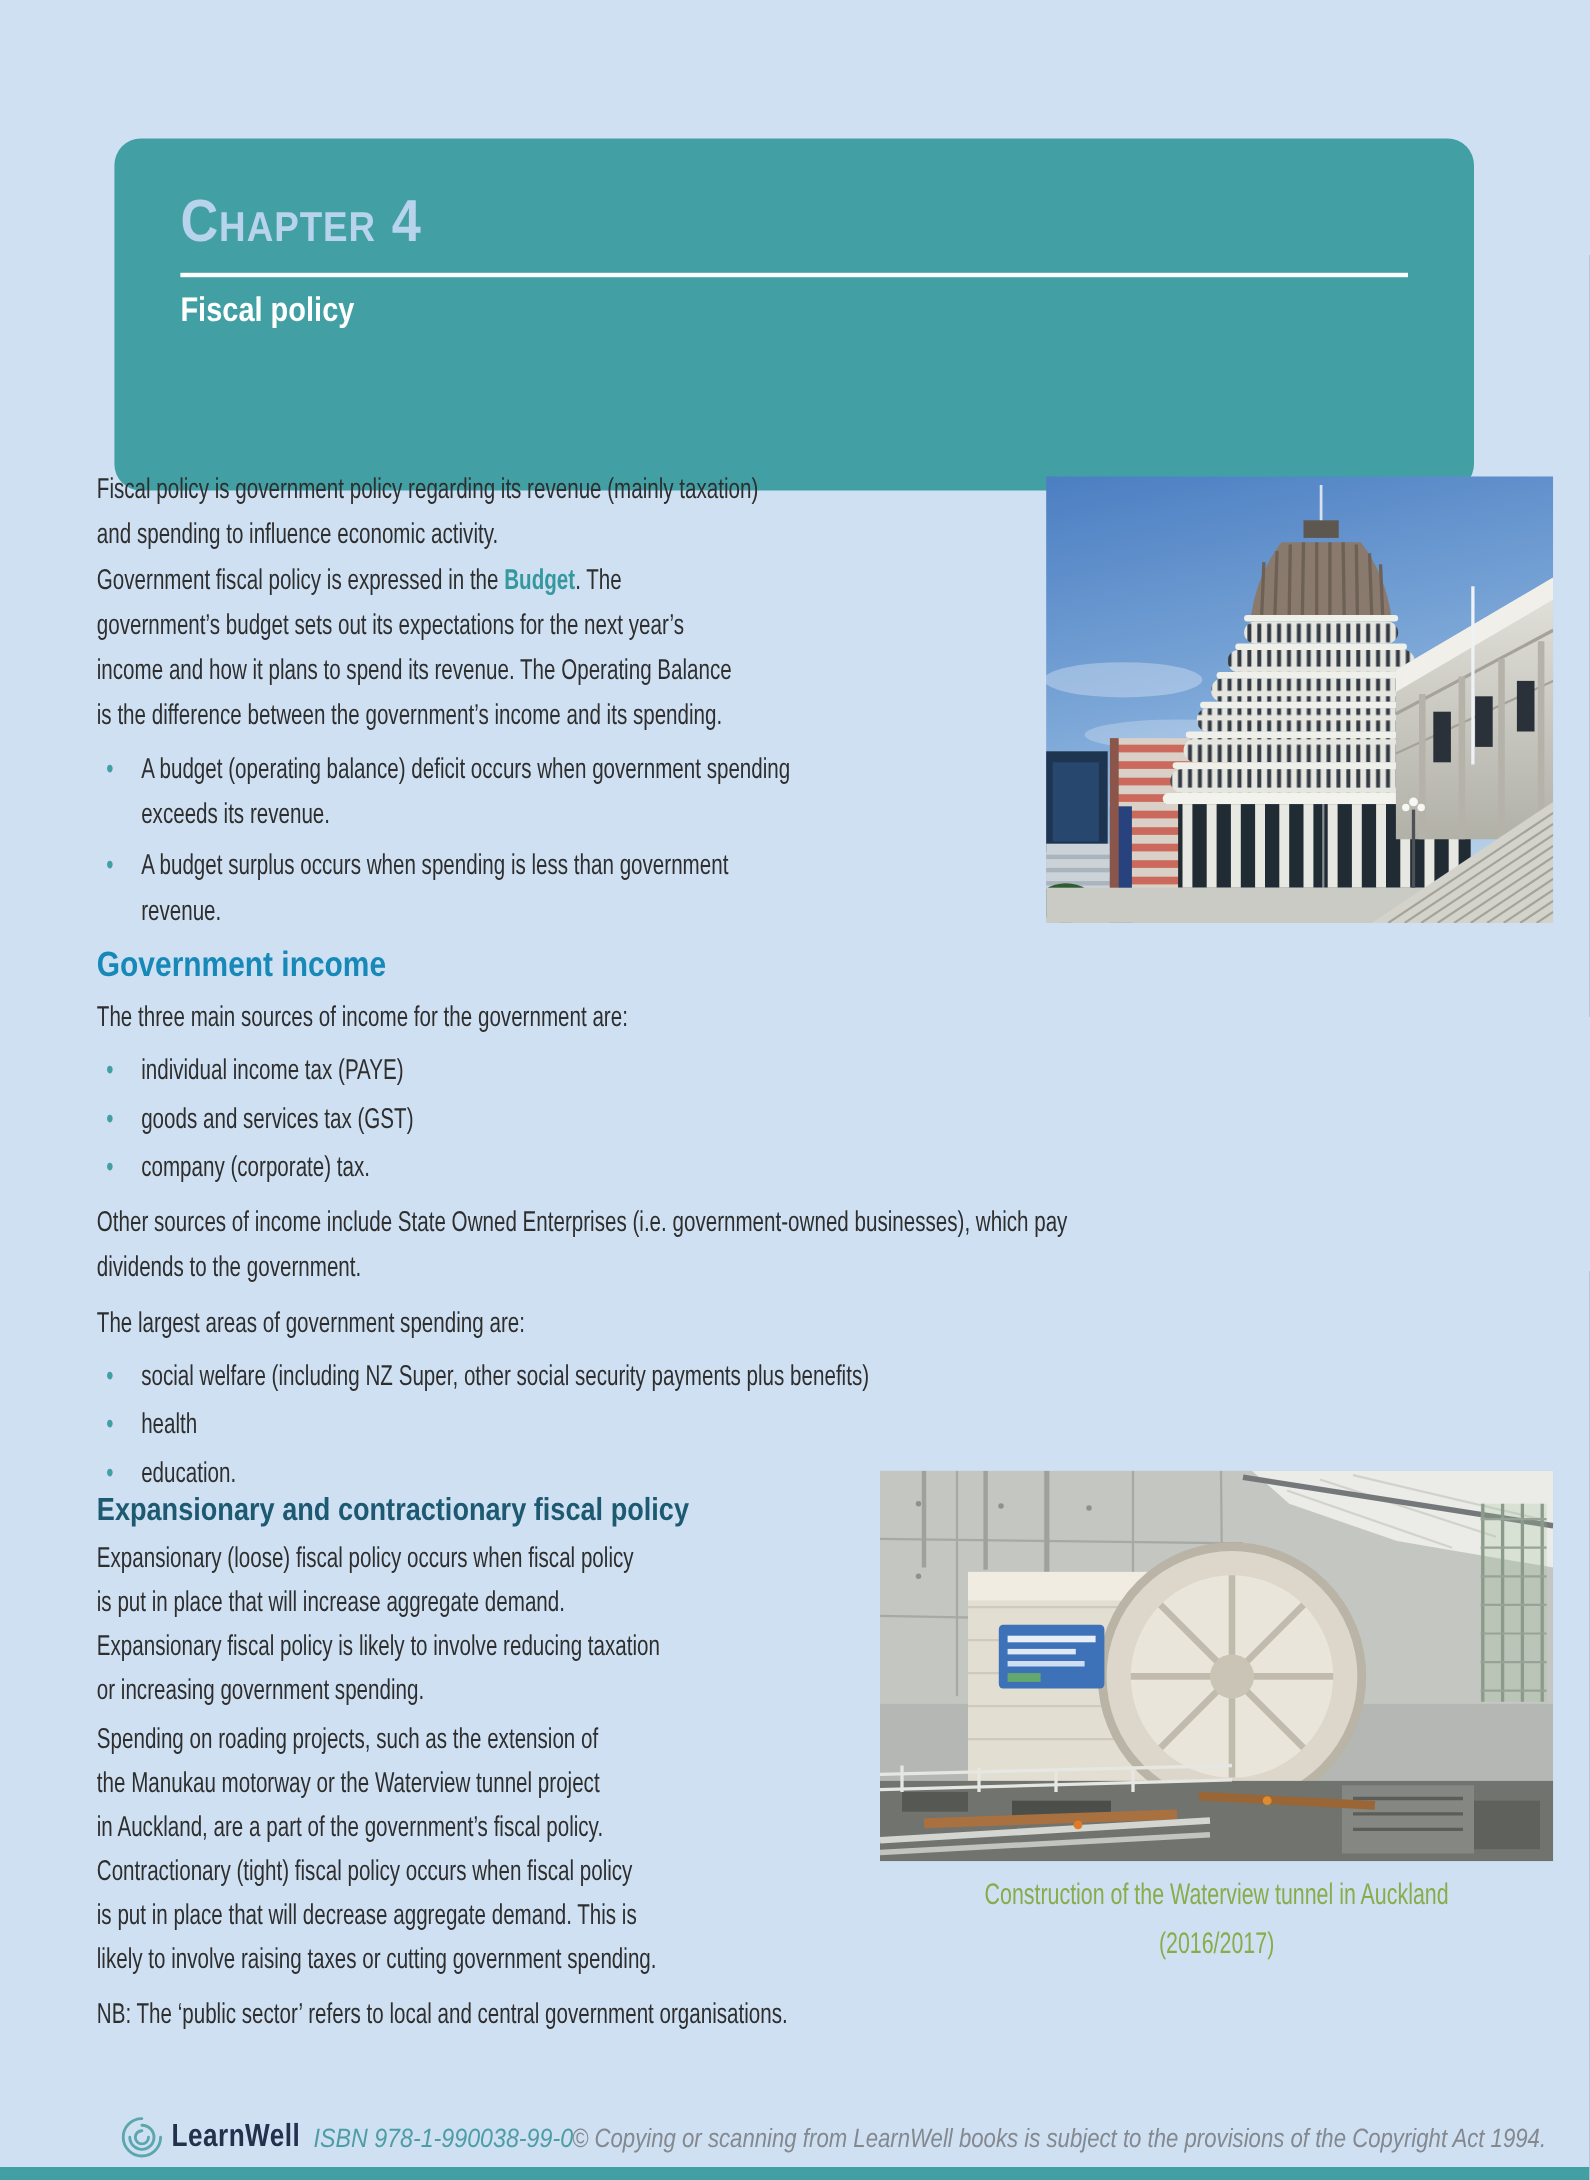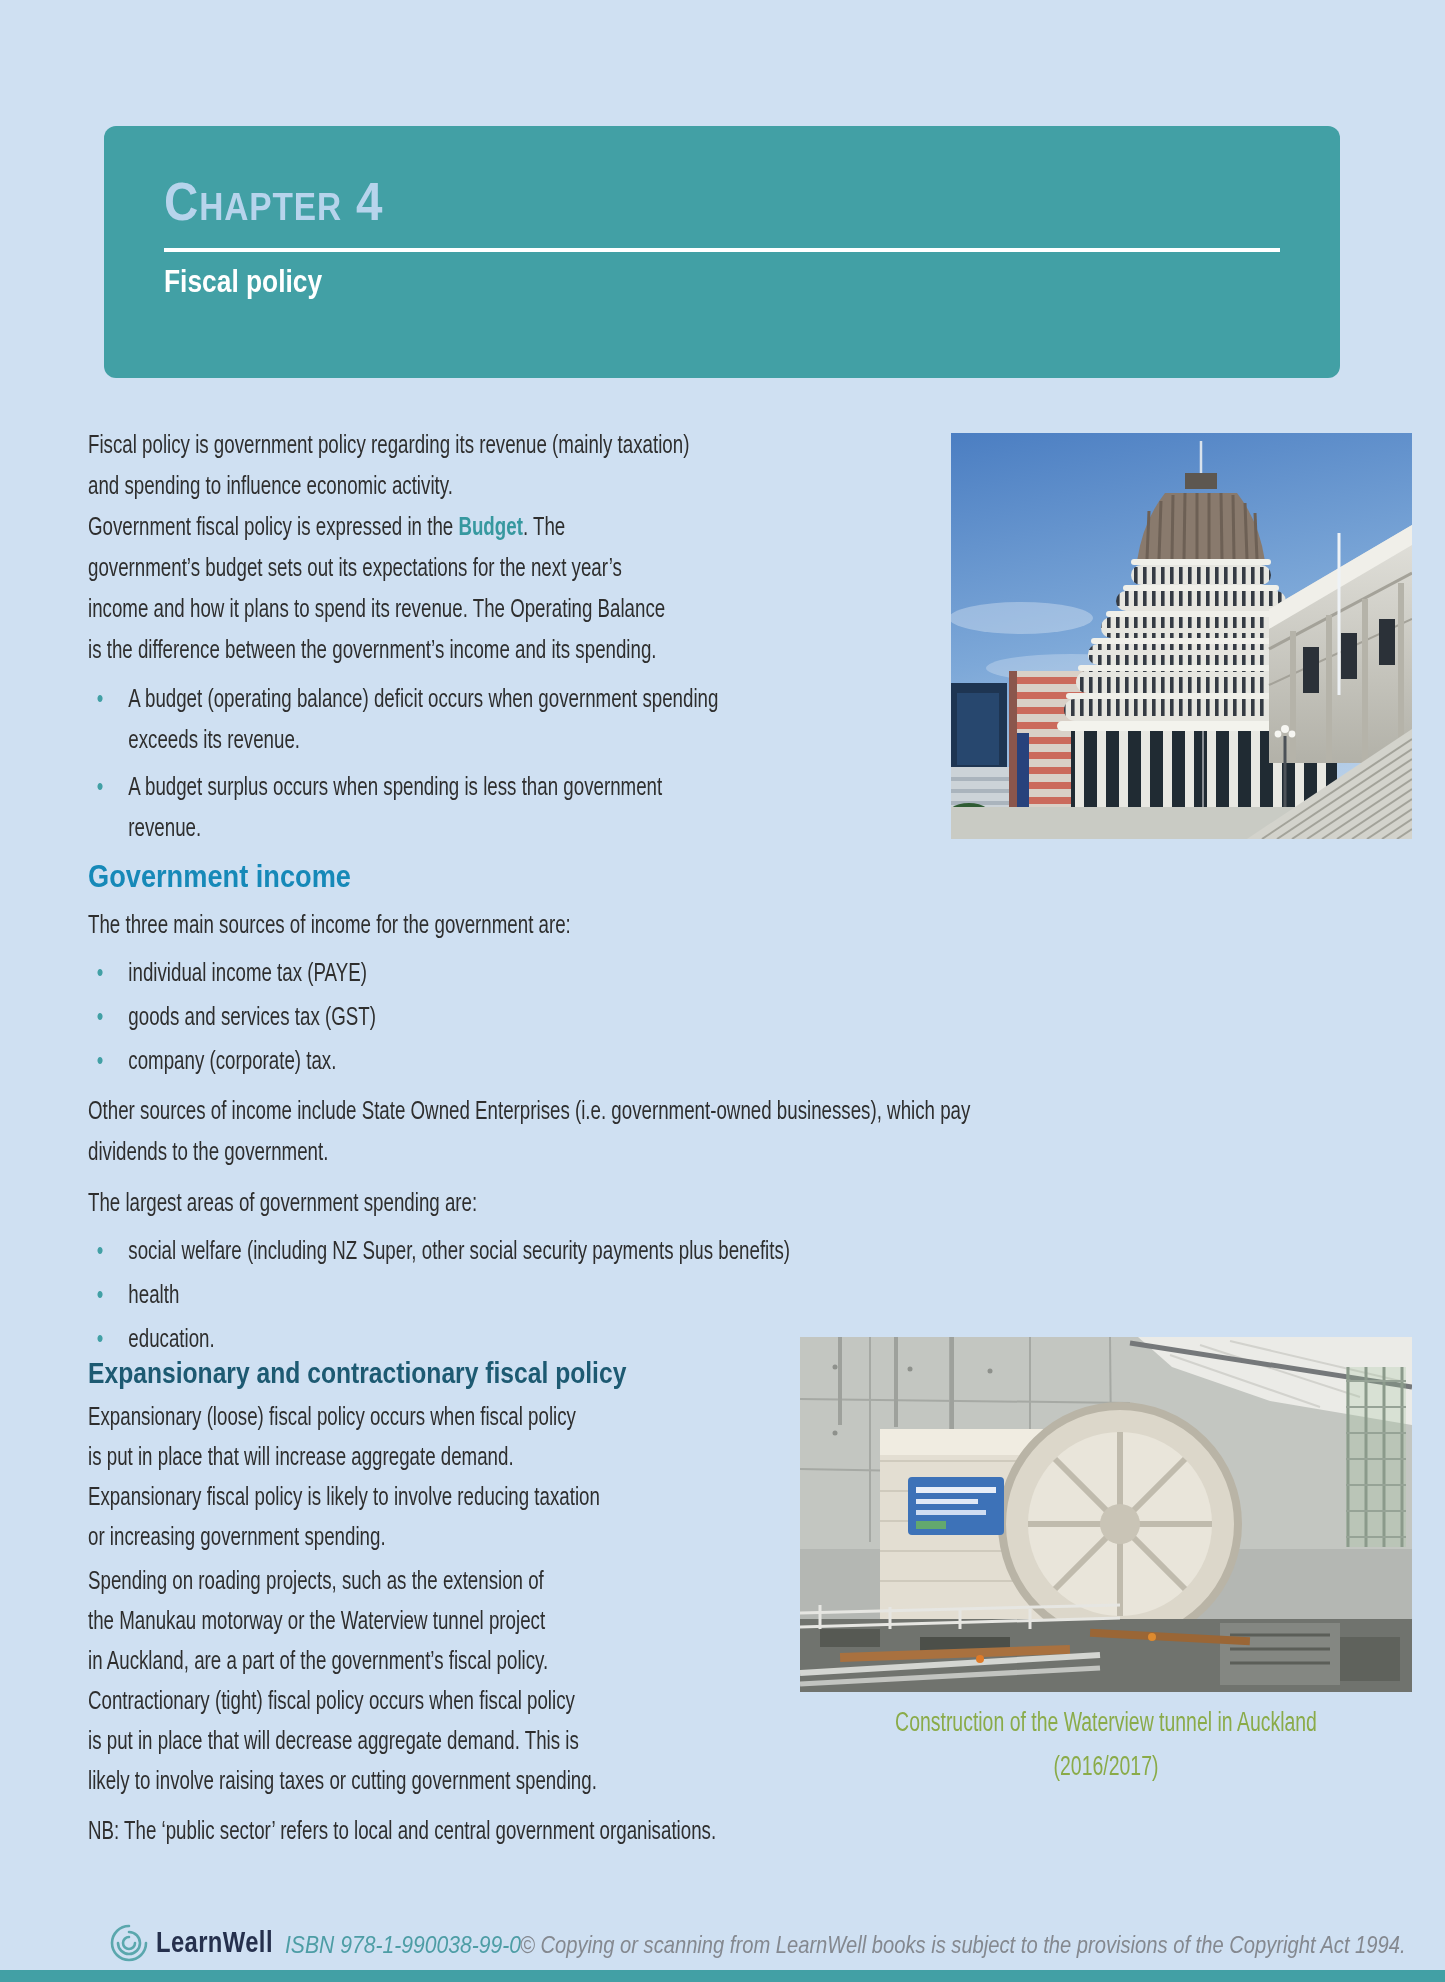--- a/index.html
+++ b/index.html
@@ -6,21 +6,21 @@
   .page{position:relative;width:1445px;height:1982px;background:#cfe0f2;overflow:hidden;
         font-family:"Liberation Sans",sans-serif;}
   .abs{position:absolute;}
   
   .cond{position:absolute;left:88px;transform:scaleX(.72);transform-origin:0 0;white-space:nowrap;}
   .bl{font-size:26px;line-height:41px;color:#2e2e2e;}
   .bl40{font-size:26px;line-height:40px;color:#2e2e2e;}
   .li44{font-size:26px;line-height:44px;color:#2e2e2e;}
   .budget{font-weight:700;color:#36989f;}
   
-  .chapter-box{left:104px;top:126px;width:1236px;height:252px;background:#42a0a5;border-radius:12px;}
+  .chapter-box{left:104px;top:126px;width:1236px;height:320px;background:#42a0a5;border-radius:24px;}
   .chapter-label{position:absolute;left:60px;top:44px;font-weight:700;font-size:54px;
       font-variant:small-caps;letter-spacing:1px;color:#b7d4ec;transform:scaleX(.88);
       transform-origin:0 0;white-space:nowrap;}
   .chapter-rule{position:absolute;left:60px;top:122px;width:1116px;height:4px;background:#ffffff;}
   .chapter-title{position:absolute;left:60px;top:138px;font-weight:700;font-size:31px;color:#ffffff;
       transform:scaleX(.85);transform-origin:0 0;white-space:nowrap;}
   
   .brow{display:flex;}
   .bdot{width:44px;padding-left:12px;font-size:26px;line-height:41px;color:#42a0a5;}
   .bdot44{width:44px;padding-left:12px;font-size:26px;line-height:44px;color:#42a0a5;}

